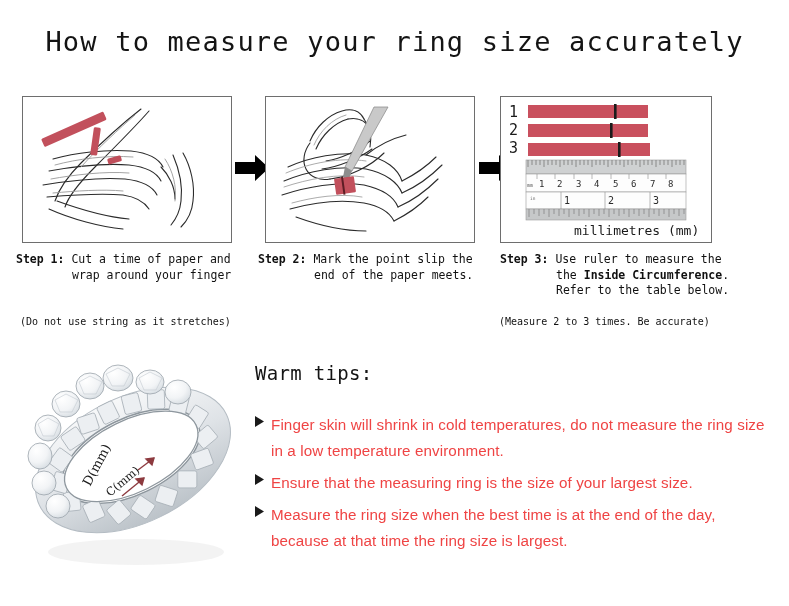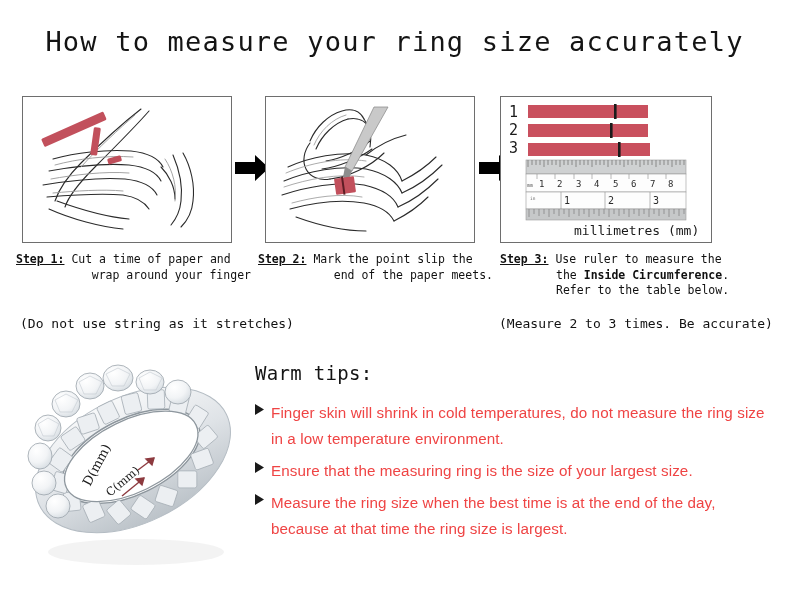--- a/index.html
+++ b/index.html
@@ -36,41 +36,41 @@
 
   
   .caption{
     position:absolute;font-size:11.5px;line-height:15.5px;color:#111;
     font-family:"DejaVu Sans Mono","Liberation Mono",monospace;
   }
   #caption-1{left:16px;top:252px;width:235px;}
   #caption-2{left:258px;top:252px;width:235px;}
   #caption-3{left:500px;top:252px;width:250px;}
   .cap-l1{white-space:nowrap;}
-  .cap-ind{padding-left:56px;text-align:right;}
+  .cap-ind{padding-left:56px;}
   .cap-ind3{padding-left:56px;}
-  .step-lbl{font-weight:bold;text-decoration:underline;}
+  .step-lbl{font-weight:bold;}
   .bold-inline{font-weight:bold;}
 
   .note{
-    position:absolute;font-size:13px;color:#111;
+    position:absolute;font-size:10px;color:#111;
     font-family:"DejaVu Sans Mono","Liberation Mono",monospace;white-space:nowrap;
   }
   #note-1{left:20px;top:316px;}
   #note-3{left:499px;top:316px;}
 
   
   .ring-wrap{position:absolute;left:18px;top:352px;width:230px;height:225px;}
   .ring-wrap svg{display:block;}
 
   
   .tips{position:absolute;left:255px;top:362px;width:520px;}
   .tips-title{
     font-family:"DejaVu Sans Mono","Liberation Mono",monospace;
-    font-size:19px;color:#141414;margin-bottom:16px;letter-spacing:.3px;
+    font-size:19px;color:#141414;margin-bottom:28px;letter-spacing:.3px;
   }
   .tip{
     display:flex;align-items:flex-start;margin-bottom:6px;
   }
   .tip-bullet{
     flex:0 0 auto;width:16px;padding-top:4px;color:#111;font-size:11px;line-height:1;
   }
   .tip-bullet svg{display:block;}
   .tip-text{
     font-family:"Liberation Sans","DejaVu Sans",sans-serif;

